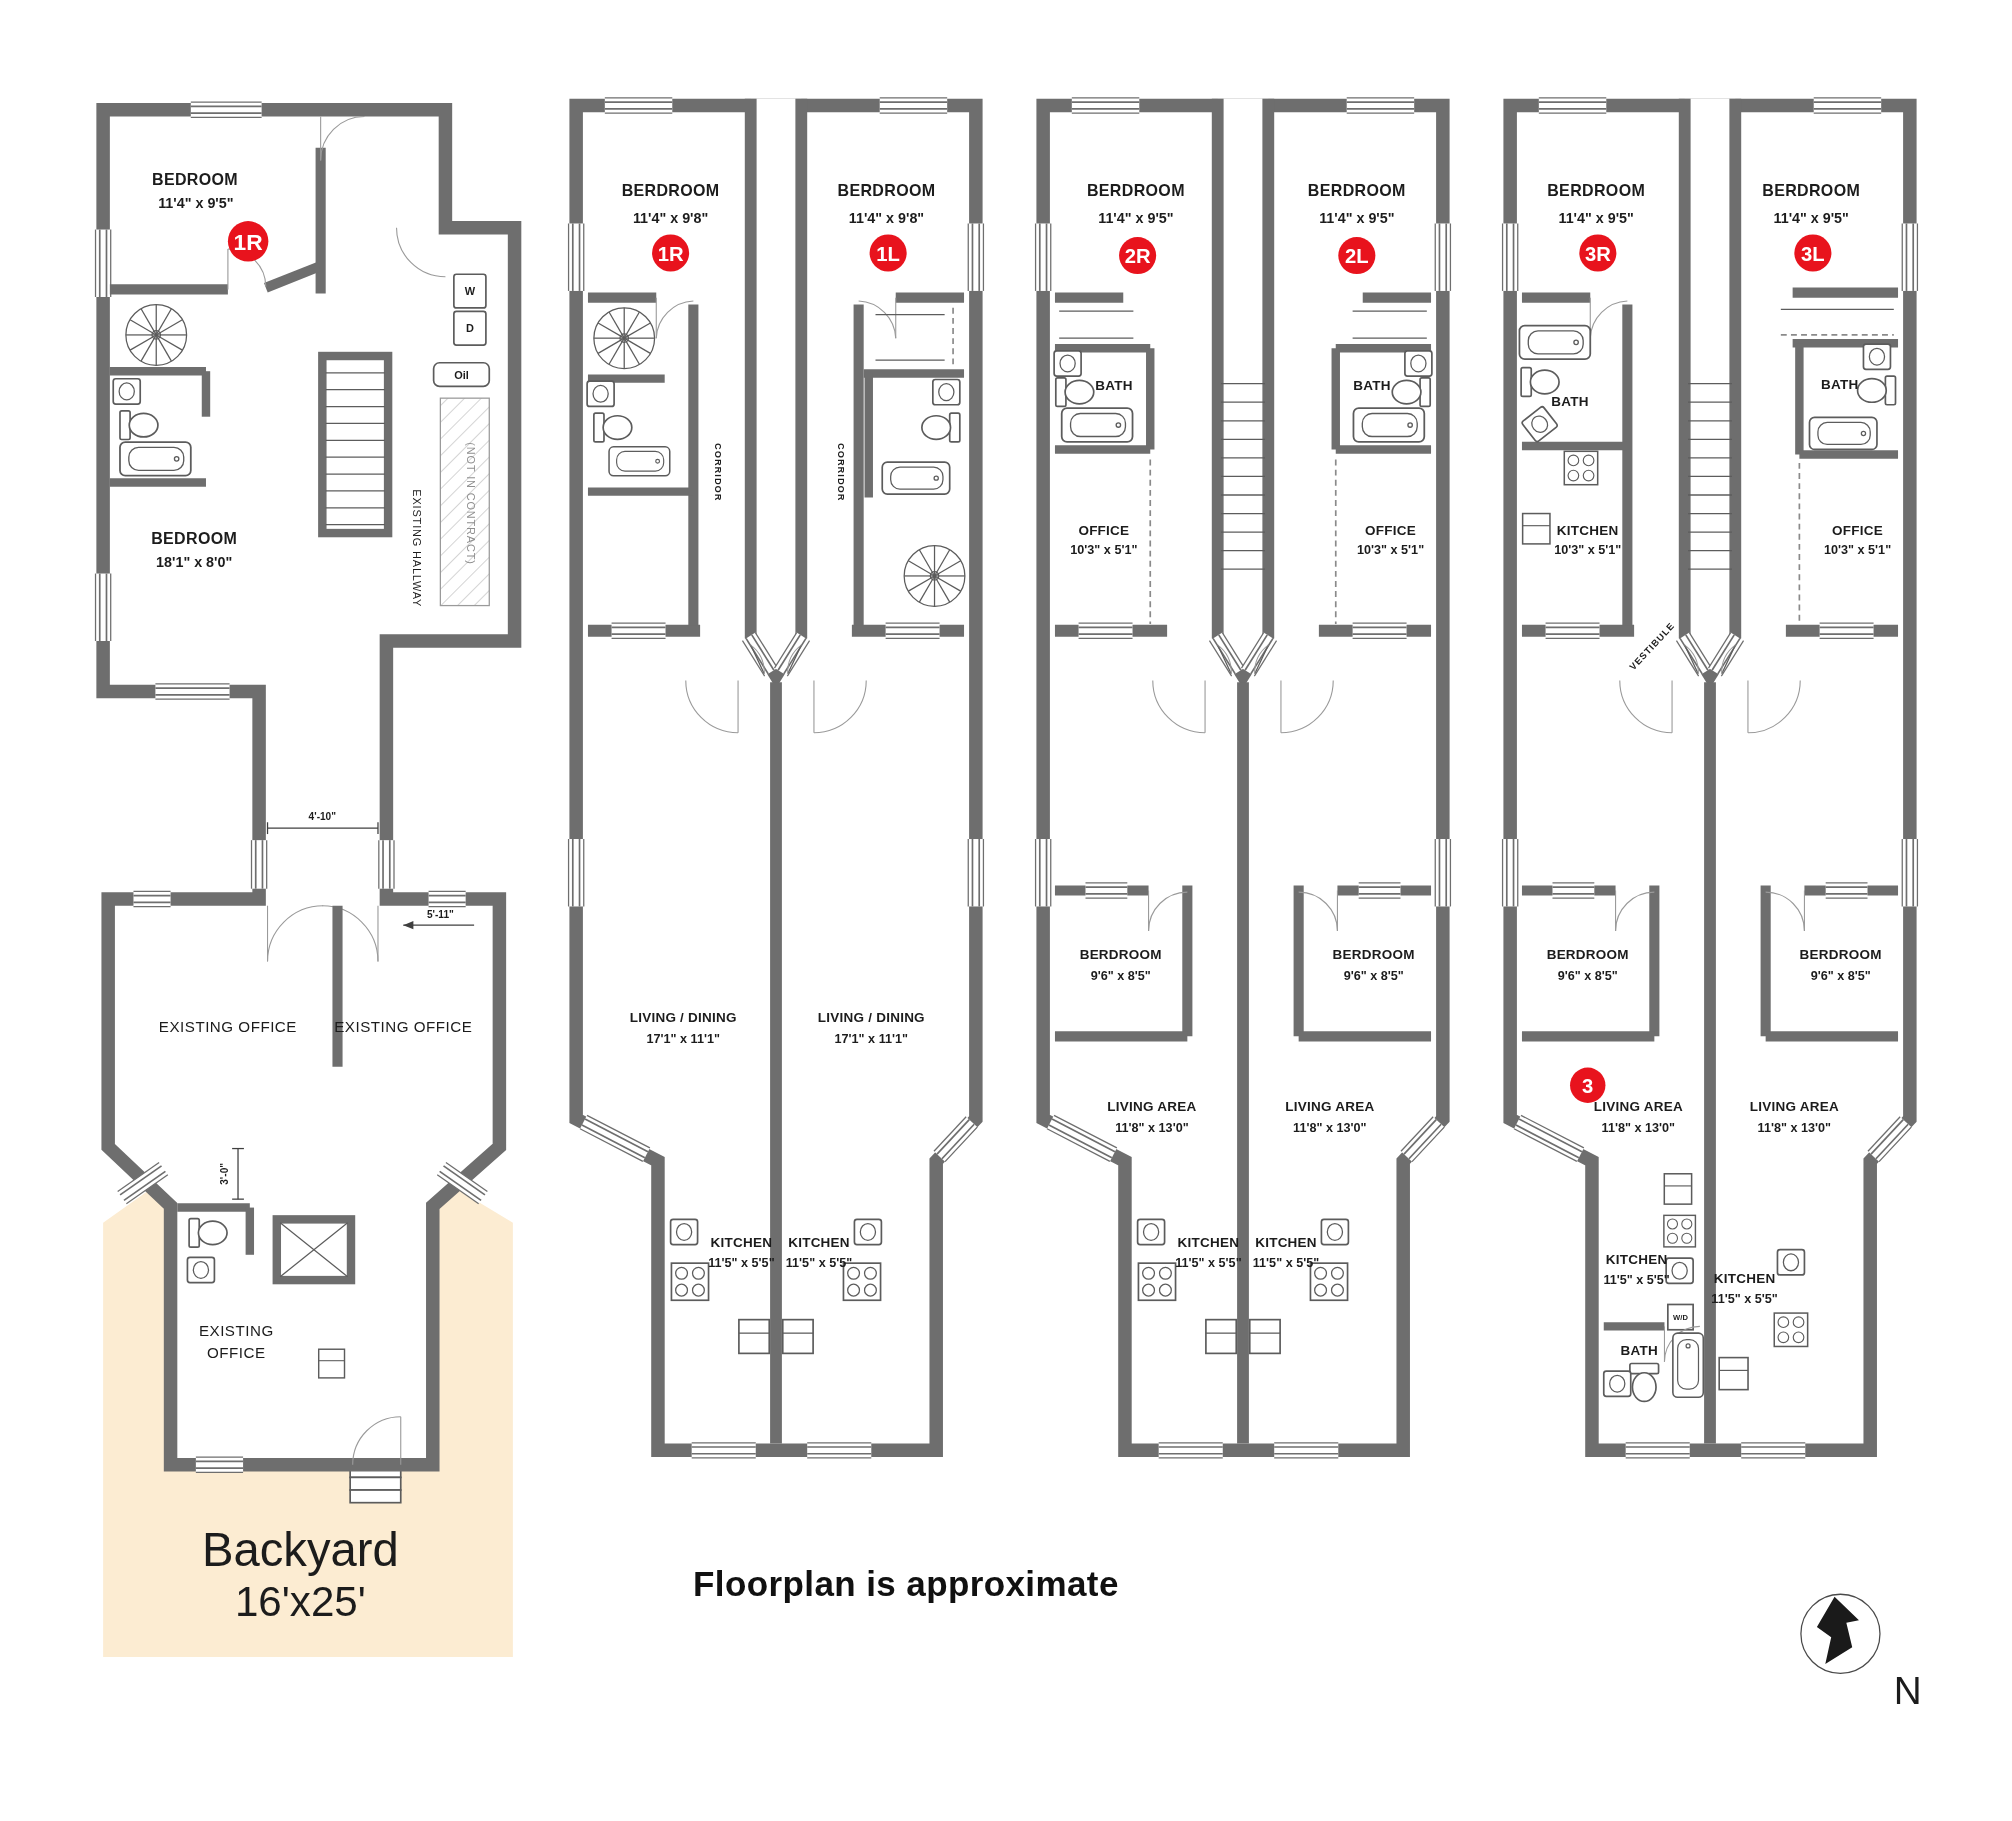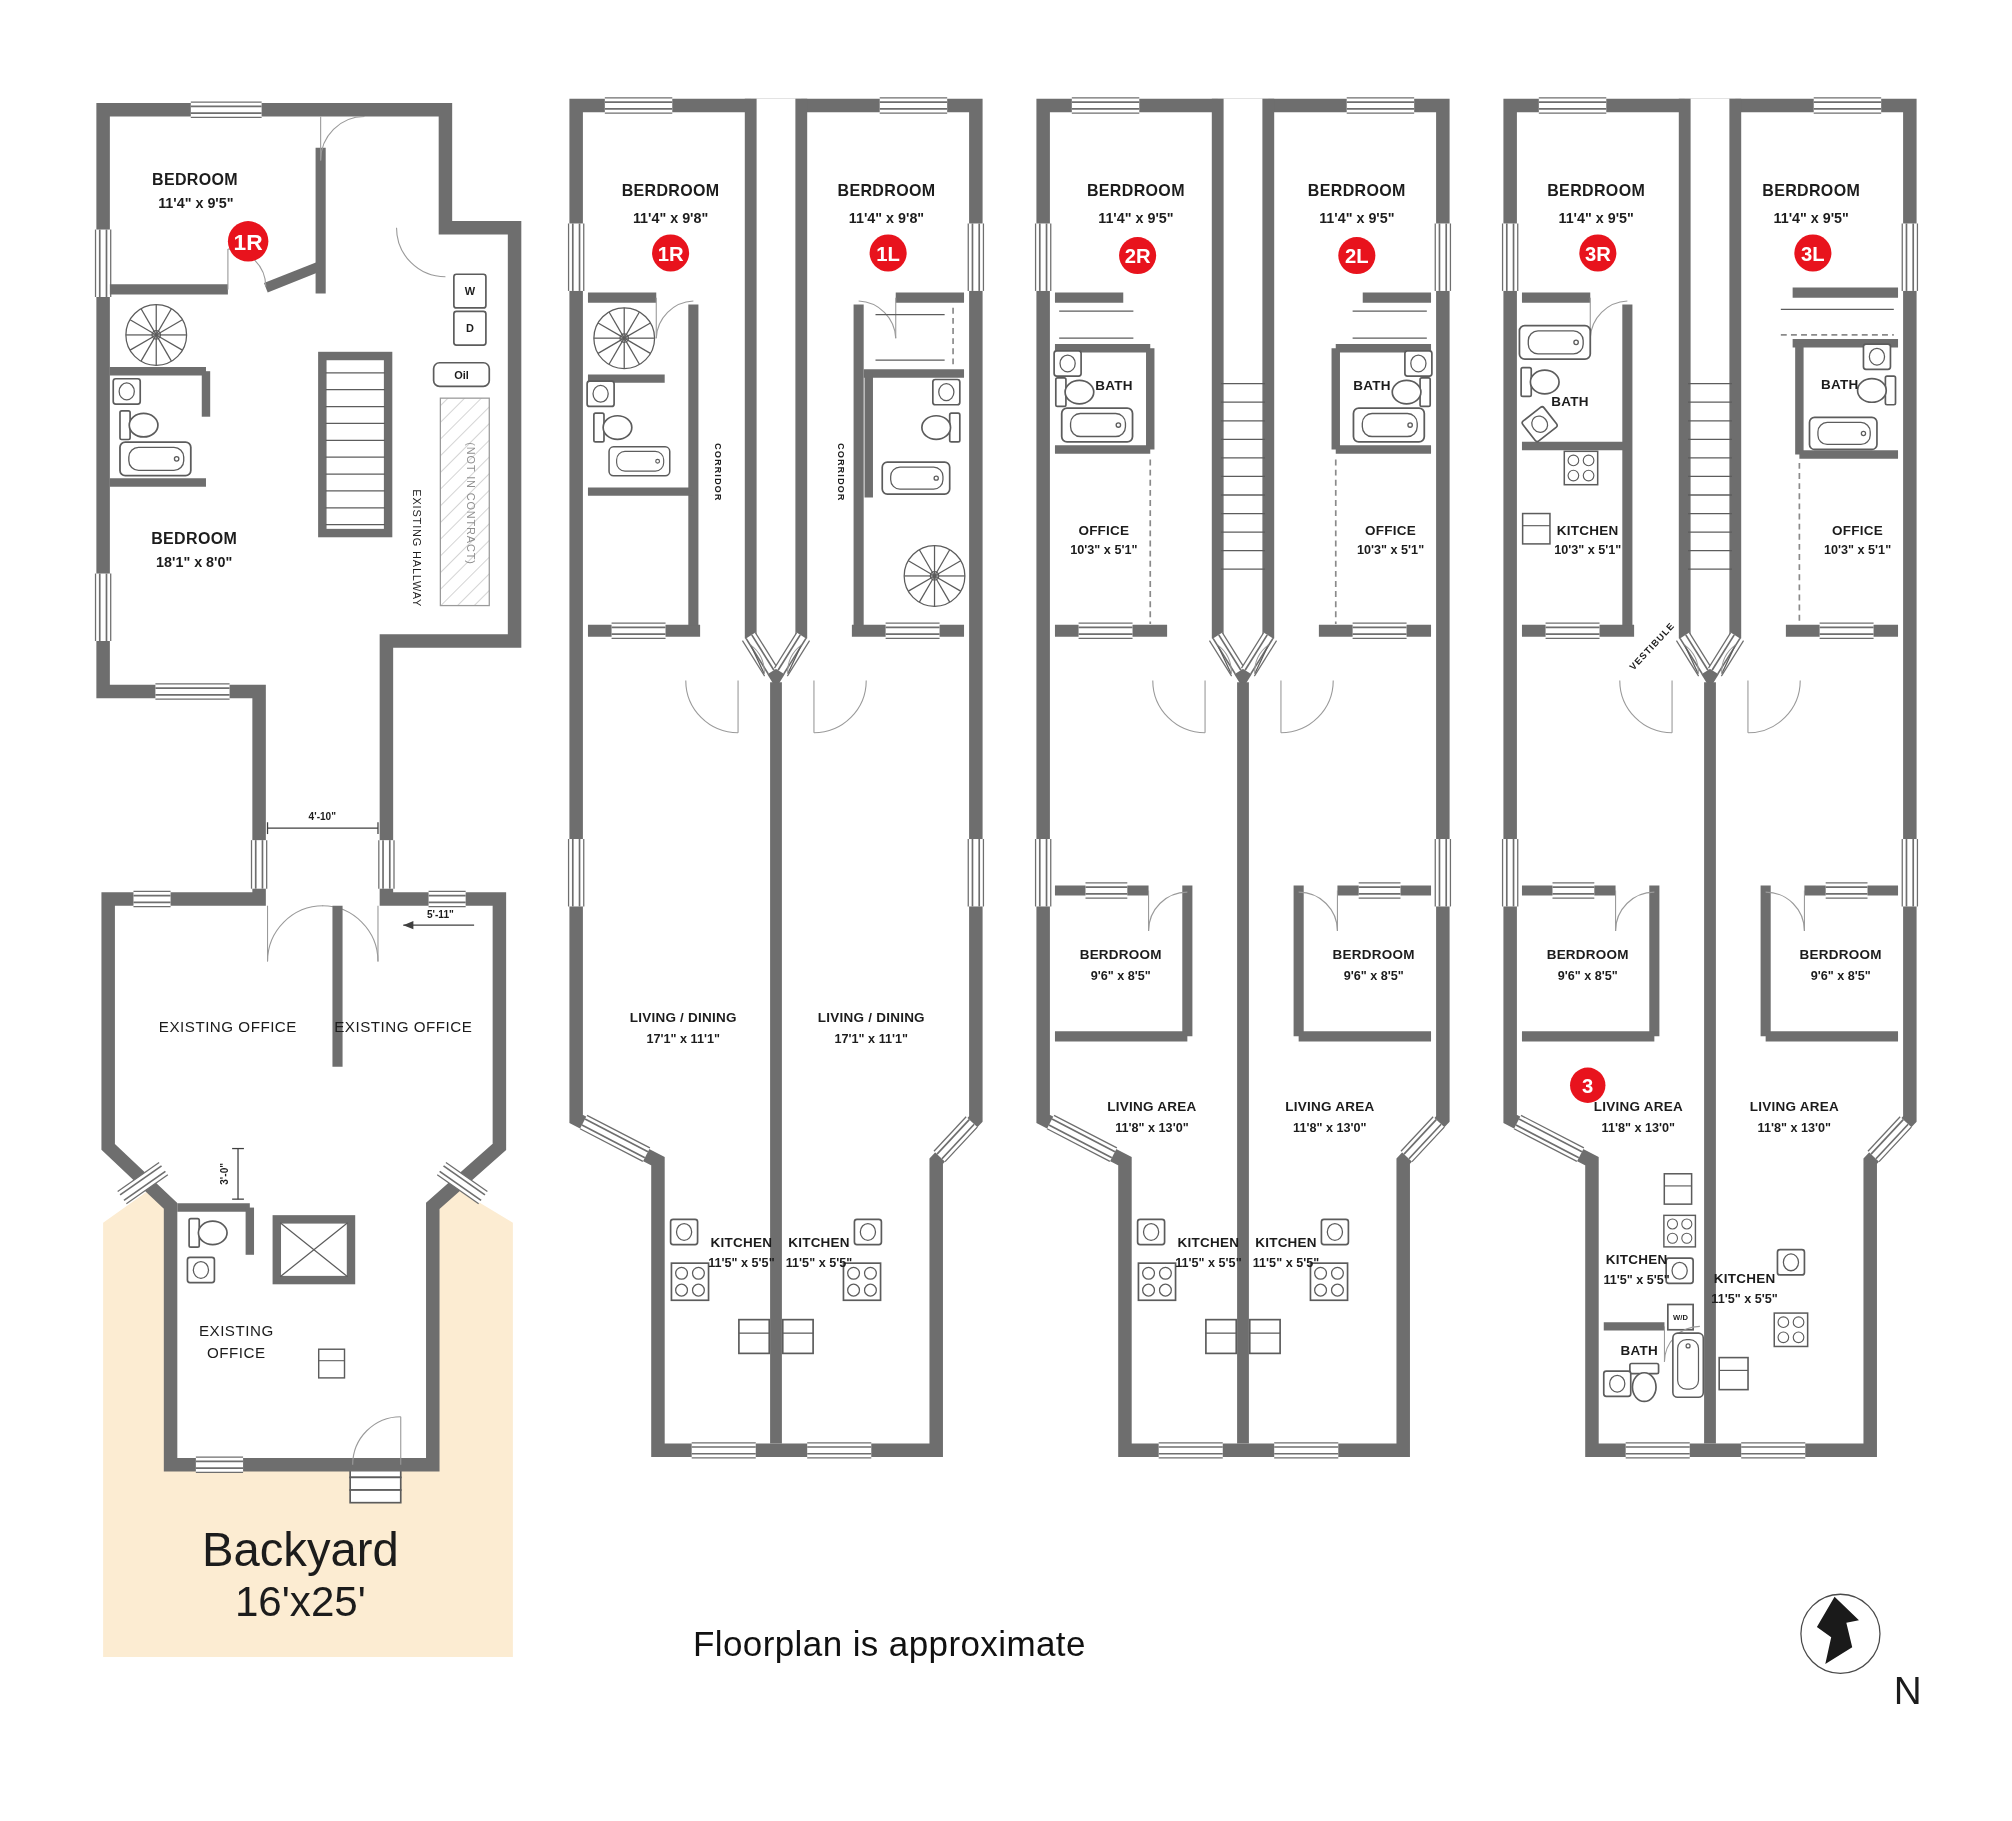--- a/index.html
+++ b/index.html
@@ -28,22 +28,22 @@
   .w14{stroke:#6e6e6e;stroke-width:14;fill:none}
   .w12{stroke:#6e6e6e;stroke-width:12;fill:none}
   .w10{stroke:#6e6e6e;stroke-width:10;fill:none}
   .fx{fill:#fff;stroke:#5c5c5c;stroke-width:2}
   .fxt{fill:none;stroke:#5c5c5c;stroke-width:1.5}
   .arc{fill:none;stroke:#9a9a9a;stroke-width:1.3}
   .dash{stroke:#8a8a8a;stroke-width:2;stroke-dasharray:7 5;fill:none}
   .tread{stroke:#5c5c5c;stroke-width:1.5}
   .dim{stroke:#3f3f3f;stroke-width:1.5;fill:none}
   .dimf{fill:#3f3f3f}
-  #footnote{position:absolute;left:693px;top:1624px;font-size:35px;color:#111;
-            font-weight:400;letter-spacing:0.4px}
+  #footnote{position:absolute;left:693px;top:1564px;font-size:35px;color:#111;
+            font-weight:700;letter-spacing:0.4px}
   #compass{position:absolute;left:1788px;top:1585px}
   .n-lbl{font:400 46px "Liberation Sans",sans-serif;text-anchor:middle}
 </style>
 </head>
 <body>
 
 <svg width="0" height="0" style="position:absolute">
   <defs>
     <pattern id="hatch" width="14" height="14" patternTransform="rotate(45)" patternUnits="userSpaceOnUse">
       <rect width="14" height="14" fill="#fff"></rect>

